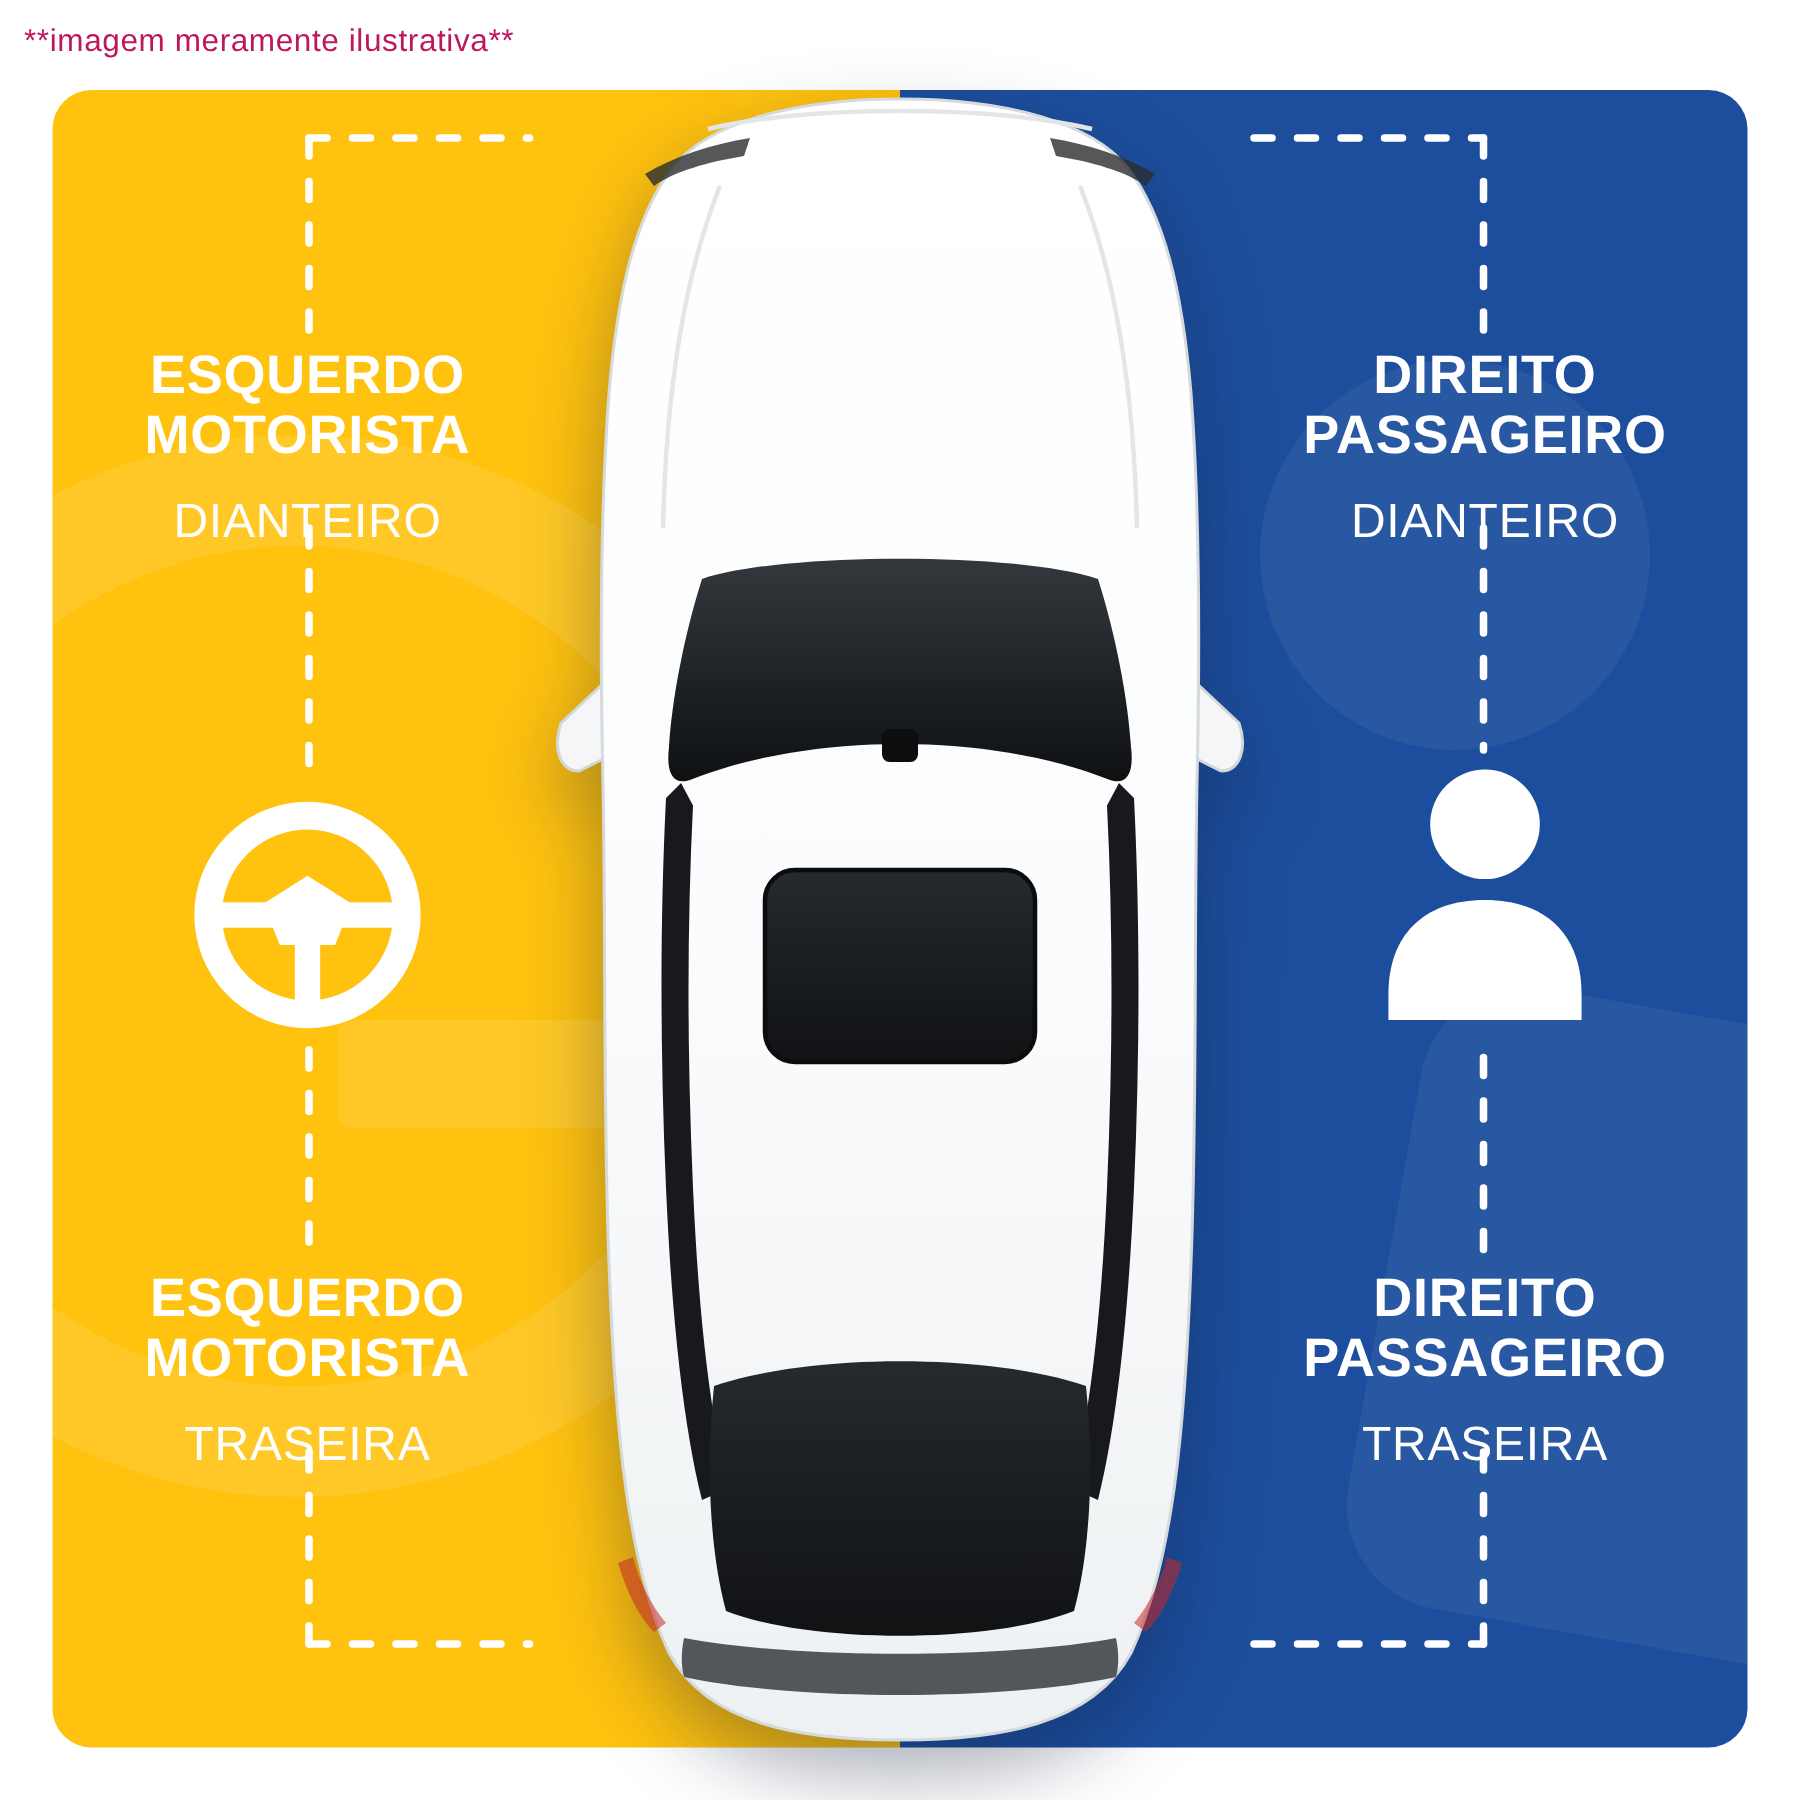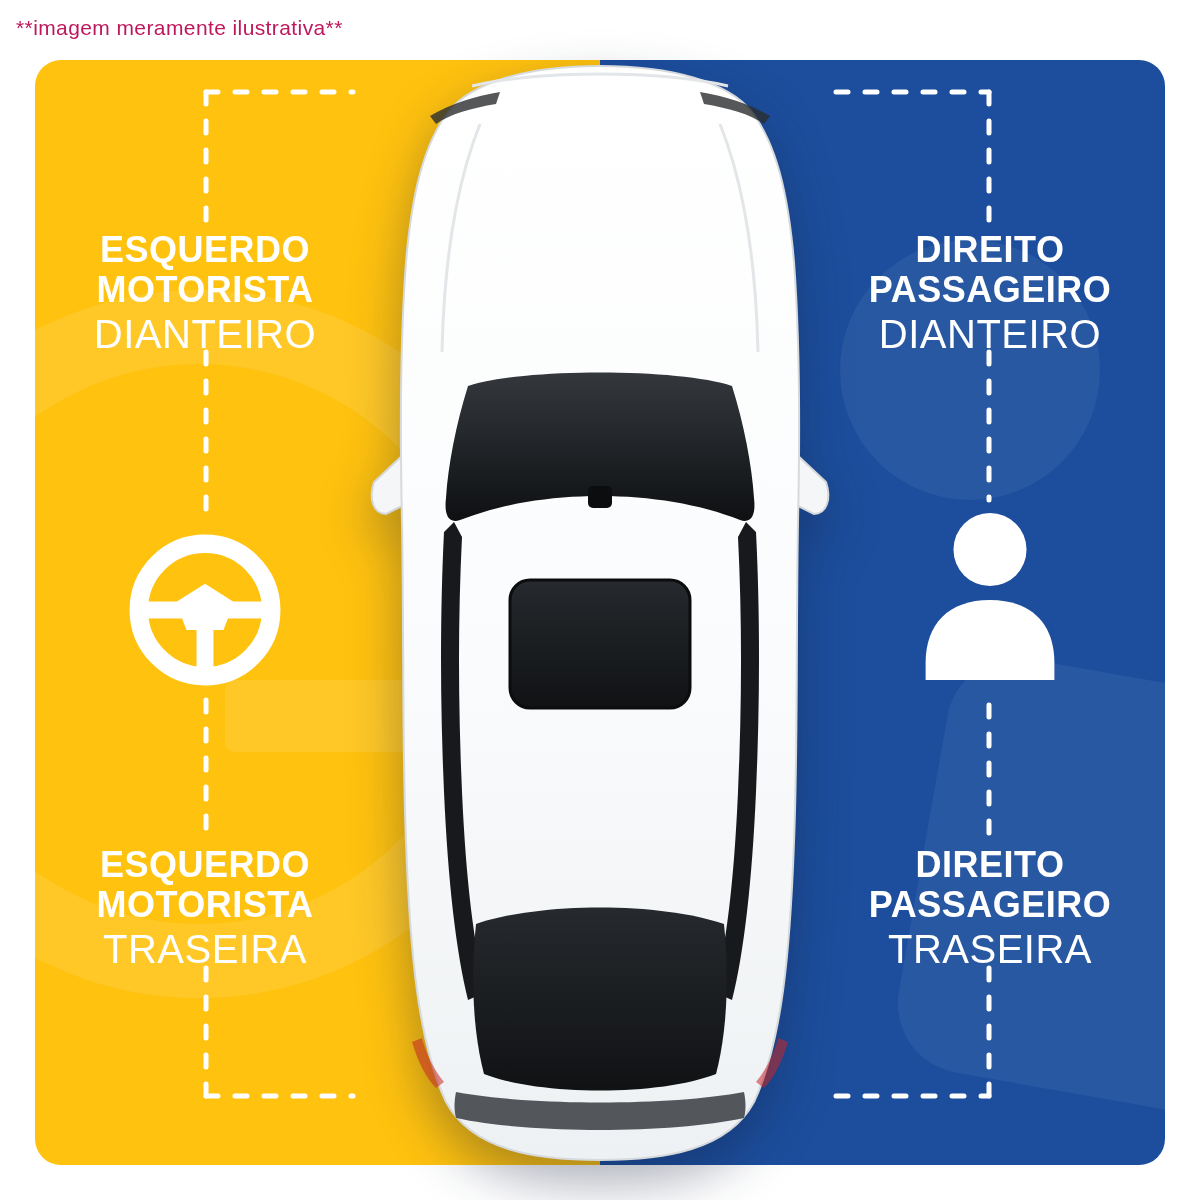--- a/index.html
+++ b/index.html
@@ -19,21 +19,21 @@
   .wm{position:absolute;}
   .wm-ring{left:-190px;top:230px;width:560px;height:560px;border:74px solid rgba(255,255,255,.10);border-radius:50%;}
   .wm-bar{left:190px;top:620px;width:190px;height:72px;background:rgba(255,255,255,.10);border-radius:10px;}
   .wm-circle{left:240px;top:180px;width:260px;height:260px;border-radius:50%;background:rgba(255,255,255,.06);}
   .wm-block{left:320px;top:620px;width:420px;height:420px;border-radius:70px;background:rgba(255,255,255,.06);transform:rotate(10deg);}
   .dash-overlay{position:absolute;left:0;top:0;width:1200px;height:1200px;pointer-events:none;}
   .side-label{
     position:absolute;width:310px;text-align:center;color:#ffffff;
   }
   .side-label .l-bold{font-weight:bold;font-size:36px;line-height:40px;letter-spacing:.5px;}
-  .side-label .l-reg{font-weight:normal;font-size:40px;line-height:38px;margin-top:5px;letter-spacing:.5px;}
+  .side-label .l-reg{font-weight:normal;font-size:32px;line-height:38px;margin-top:18px;letter-spacing:.5px;}
   .label-front-left{left:50px;top:230px;}
   .label-front-right{left:835px;top:230px;}
   .label-rear-left{left:50px;top:845px;}
   .label-rear-right{left:835px;top:845px;}
   .icon-wrap{position:absolute;}
   .icon-steering{left:128px;top:533px;width:154px;height:154px;}
   .icon-person{left:903px;top:505px;width:174px;height:190px;}
   .car-wrap{
     position:absolute;left:360px;top:52px;width:480px;height:1120px;
     filter:drop-shadow(0 22px 26px rgba(15,25,55,.35));

